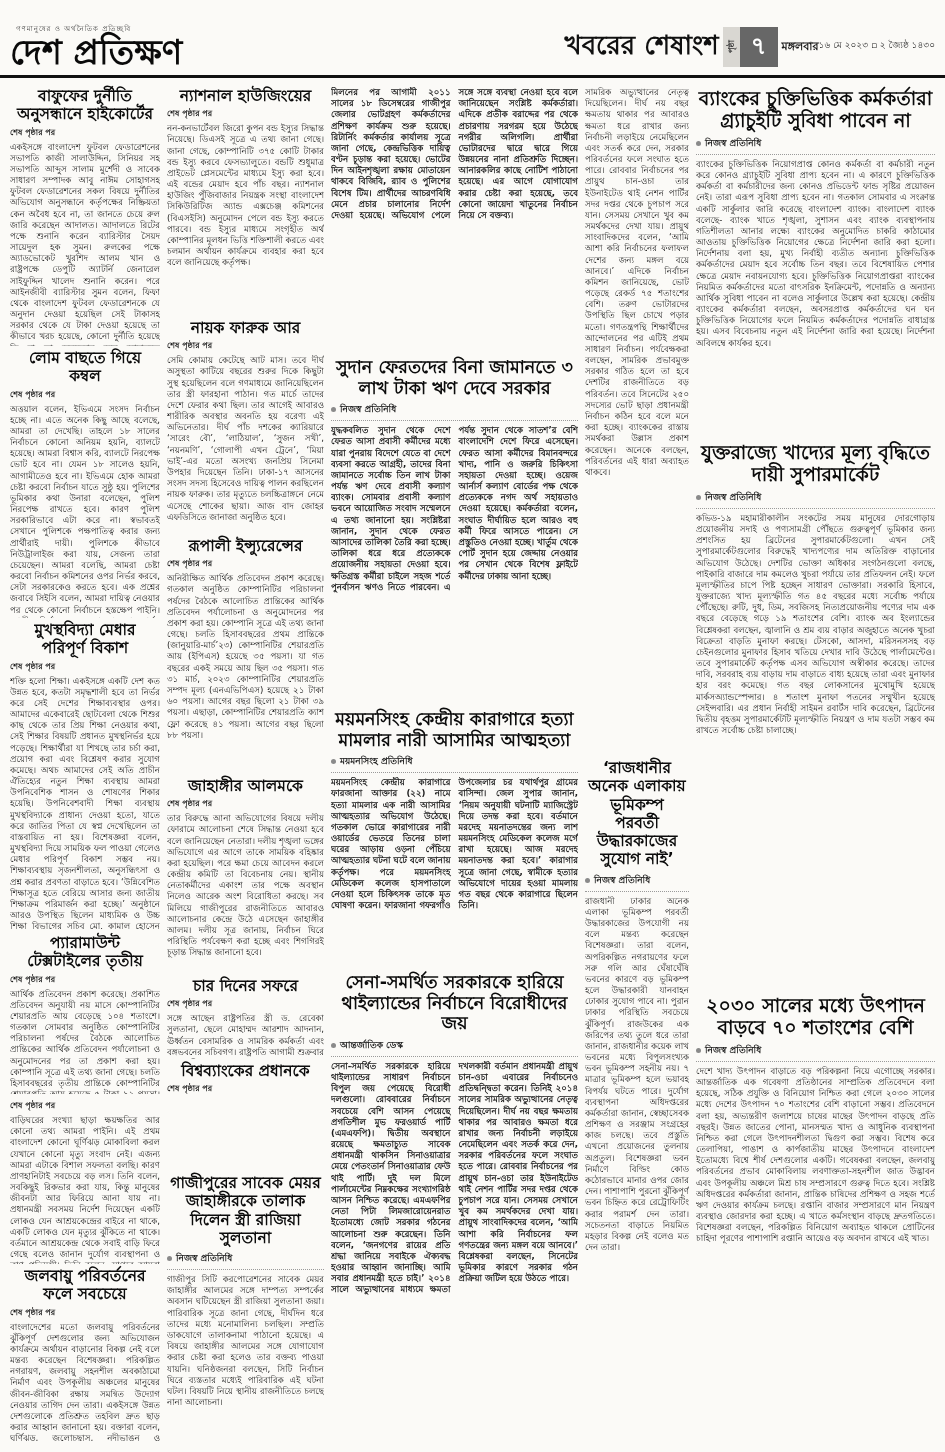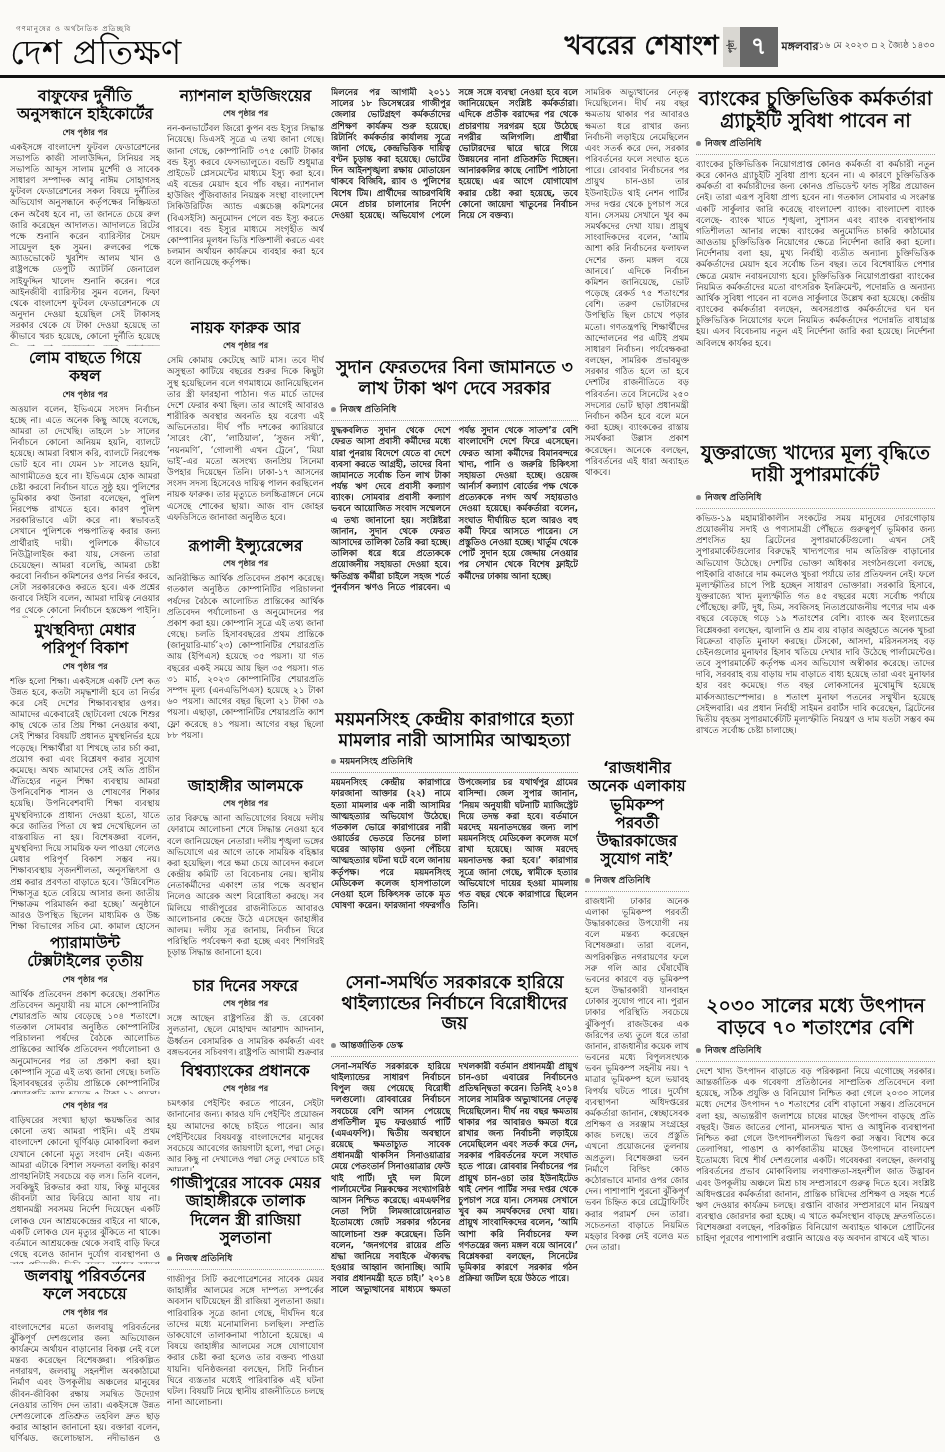--- a/index.html
+++ b/index.html
@@ -8,21 +8,21 @@
     width:945px;height:1452px;margin:0 auto;background:#fbfaf7;color:#141414;
     font-family:"DejaVu Sans",sans-serif;overflow:hidden;box-sizing:border-box;
   }
   
   .hdr{
     display:flex;justify-content:space-between;align-items:flex-end;
     padding:8px 10px 6px 10px;border-bottom:3px solid #111;box-sizing:border-box;height:78px;
   }
   .mast{display:flex;flex-direction:column;line-height:1;}
   .mast .tagline{font-size:7px;color:#444;letter-spacing:1px;margin:0 0 2px 6px;}
-  .mast .title{font-size:34px;font-weight:400;letter-spacing:0;color:#0a0a0a;}
+  .mast .title{font-size:34px;font-weight:700;letter-spacing:0;color:#0a0a0a;}
   .hdr-right{display:flex;align-items:center;}
   .section-title{font-size:26px;font-weight:800;color:#101010;margin-right:4px;}
   .page-label{
     writing-mode:vertical-rl;transform:rotate(180deg);background:#d9d7d2;color:#333;
     font-size:8px;font-weight:bold;padding:3px 2px;height:34px;display:flex;align-items:center;justify-content:center;
   }
   .page-num{
     width:38px;height:40px;background:#676767;color:#fff;font-size:24px;font-weight:800;
     display:flex;align-items:center;justify-content:center;
   }
@@ -35,21 +35,21 @@
     padding:6px 10px 11px 10px;box-sizing:border-box;height:1374px;overflow:hidden;
   }
   .col{overflow:hidden;}
   .article{overflow:hidden;box-sizing:border-box;padding-top:3px;}
   .hl{
     margin:0;padding:0 1px;text-align:center;font-weight:800;color:#0b0b0b;
     font-size:15.5px;line-height:1.18;letter-spacing:0;
   }
   .hl-lg{font-size:17.5px;}
   .hl-xl{font-size:19px;}
-  .kicker{text-align:center;font-size:8px;font-weight:bold;color:#222;margin:2px 0 3px 0;}
+  .kicker{font-size:8px;font-weight:bold;color:#222;margin:2px 0 3px 0;}
   .byline{
     font-size:9px;font-weight:bold;color:#222;padding:4px 0 3px 0;margin-bottom:4px;
     border-bottom:1px dotted #9a9a9a;display:flex;align-items:center;
   }
   .bullet{width:5px;height:5px;border-radius:50%;background:#8a8a8a;display:inline-block;margin-right:4px;flex:0 0 auto;}
   .abody{
     margin:0;font-size:8.6px;line-height:1.3;text-align:justify;color:#1c1c1c;
     -webkit-hyphens:auto;hyphens:auto;overflow:hidden;
   }
   .two-col .abody{column-count:2;column-gap:8px;font-weight:bold;}
@@ -131,21 +131,20 @@
         <p class="abody">তার বিরুদ্ধে আনা অভিযোগের বিষয়ে দলীয় ফোরামে আলোচনা শেষে সিদ্ধান্ত নেওয়া হবে বলে জানিয়েছেন নেতারা। দলীয় শৃঙ্খলা ভঙ্গের অভিযোগে এর আগে তাকে সাময়িক বহিষ্কার করা হয়েছিল। পরে ক্ষমা চেয়ে আবেদন করলে কেন্দ্রীয় কমিটি তা বিবেচনায় নেয়। স্থানীয় নেতাকর্মীদের একাংশ তার পক্ষে অবস্থান নিলেও আরেক অংশ বিরোধিতা করছে। সব মিলিয়ে গাজীপুরের রাজনীতিতে আবারও আলোচনার কেন্দ্রে উঠে এসেছেন জাহাঙ্গীর আলম। দলীয় সূত্র জানায়, নির্বাচন ঘিরে পরিস্থিতি পর্যবেক্ষণ করা হচ্ছে এবং শিগগিরই চূড়ান্ত সিদ্ধান্ত জানানো হবে।</p>
       </article>
       <article class="article" style="height:85px">
         <h2 class="hl">চার দিনের সফরে</h2>
         <div class="kicker">শেষ পৃষ্ঠার পর</div>
         <p class="abody">সঙ্গে আছেন রাষ্ট্রপতির স্ত্রী ড. রেবেকা সুলতানা, ছেলে মোহাম্মদ আরশাদ আদনান, ঊর্ধ্বতন বেসামরিক ও সামরিক কর্মকর্তা এবং বঙ্গভবনের সচিবগণ। রাষ্ট্রপতি আগামী শুক্রবার ঢাকায় ফিরবেন।</p>
       </article>
       <article class="article" style="height:112px">
         <h2 class="hl">বিশ্বব্যাংকের প্রধানকে</h2>
         <div class="kicker">শেষ পৃষ্ঠার পর</div>
-        <p class="abody">চমৎকার পেইন্টিং করতে পারেন, সেইটা জানানোর জন্য। কারও যদি পেইন্টিং প্রয়োজন হয় আমাদের কাছে চাইতে পারেন। আর পেইন্টিংয়ের বিষয়বস্তু বাংলাদেশের মানুষের সবচেয়ে আবেগের জায়গাটা হলো, পদ্মা সেতু। আর কিছু না দেখালেও পদ্মা সেতু দেখাতে চাই আমরা।’</p>
       </article>
       <article class="article" style="height:287px">
         <h2 class="hl">গাজীপুরের সাবেক মেয়র জাহাঙ্গীরকে তালাক দিলেন স্ত্রী রাজিয়া সুলতানা</h2>
         <div class="byline">
             <span class="bullet"></span>
             <span>নিজস্ব প্রতিনিধি</span>
           </div>
         <p class="abody">গাজীপুর সিটি করপোরেশনের সাবেক মেয়র জাহাঙ্গীর আলমের সঙ্গে দাম্পত্য সম্পর্কের অবসান ঘটিয়েছেন স্ত্রী রাজিয়া সুলতানা জয়া। পারিবারিক সূত্রে জানা গেছে, দীর্ঘদিন ধরে তাদের মধ্যে মনোমালিন্য চলছিল। সম্প্রতি ডাকযোগে তালাকনামা পাঠানো হয়েছে। এ বিষয়ে জাহাঙ্গীর আলমের সঙ্গে যোগাযোগ করার চেষ্টা করা হলেও তার বক্তব্য পাওয়া যায়নি। ঘনিষ্ঠজনরা বলছেন, সিটি নির্বাচন ঘিরে ব্যস্ততার মধ্যেই পারিবারিক এই ঘটনা ঘটল। বিষয়টি নিয়ে স্থানীয় রাজনীতিতে চলছে নানা আলোচনা।</p>
       </article>
     </div>

